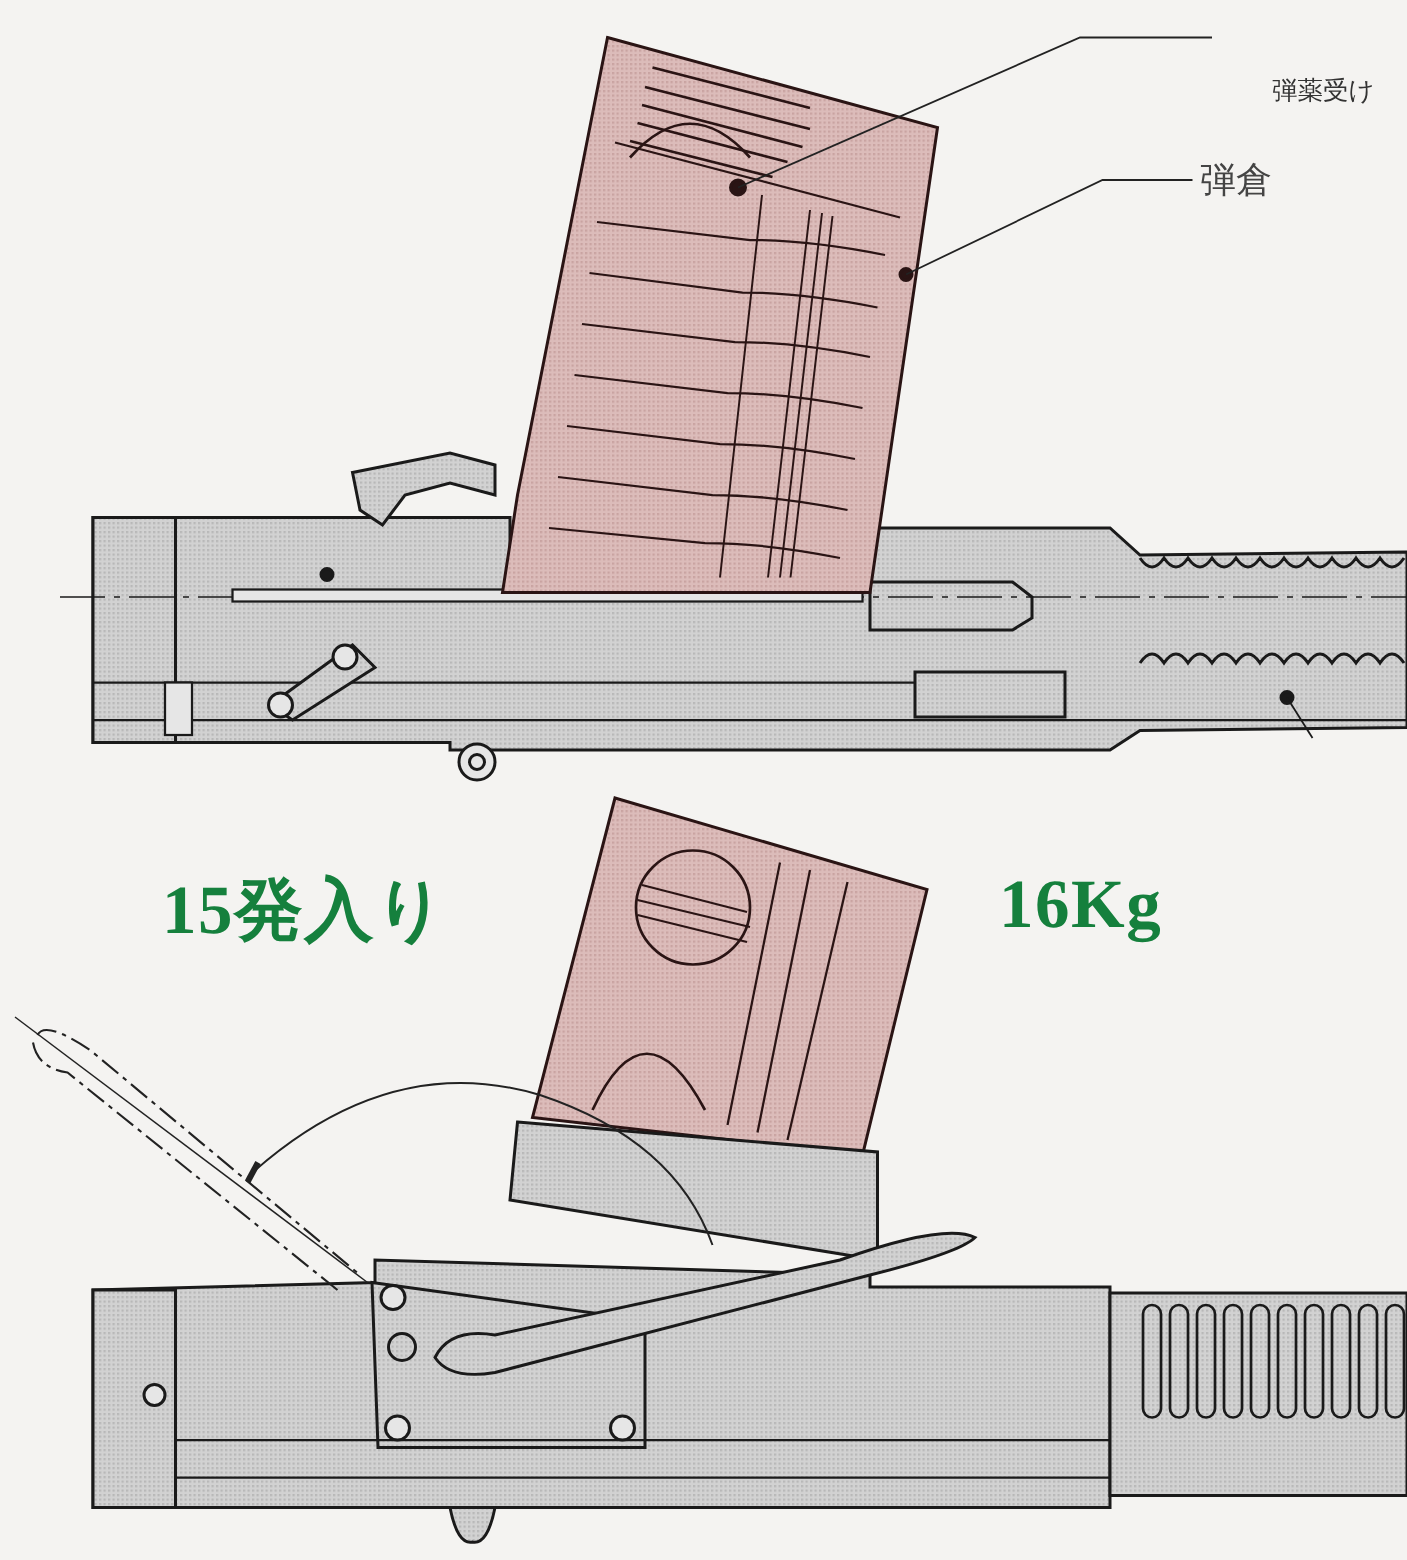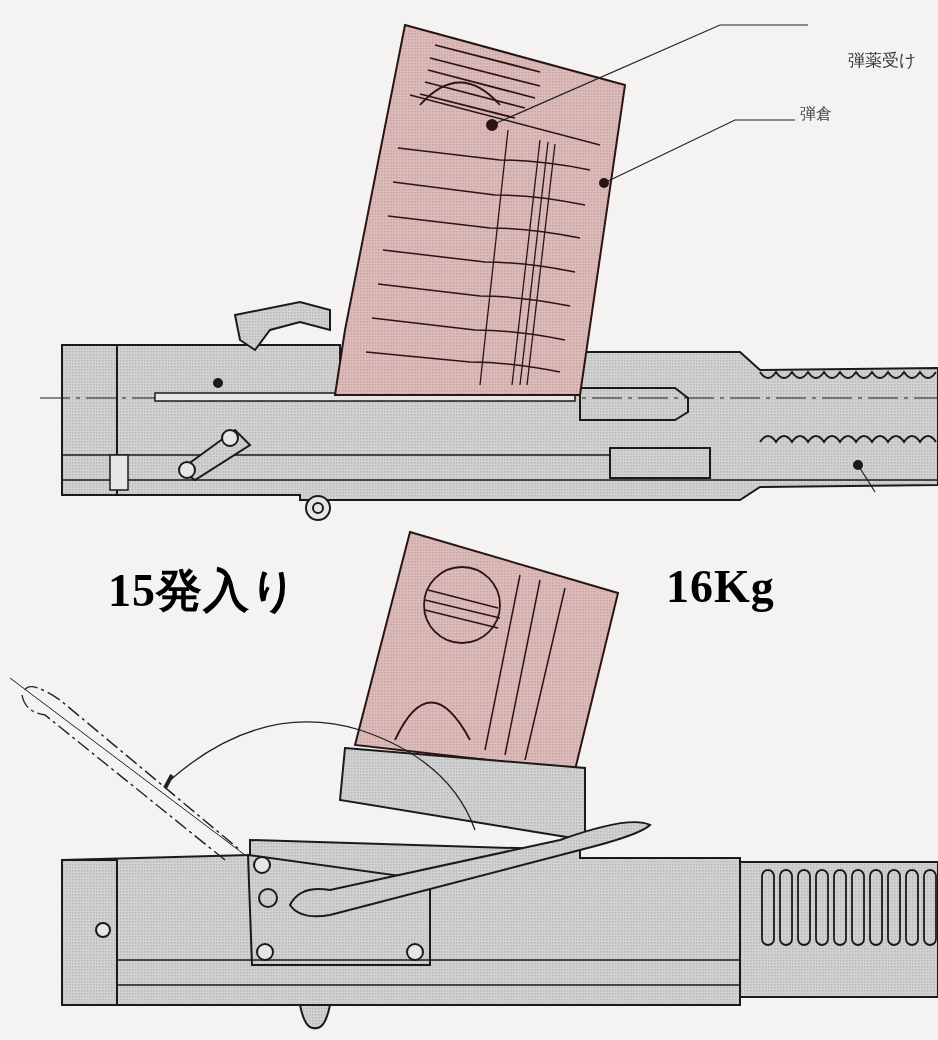--- a/index.html
+++ b/index.html
@@ -1,21 +1,21 @@
 <!DOCTYPE html>
 <html><head>
 <meta charset="utf-8">
 <style>
   html, body { margin:0; padding:0; }
   body { width:938px; height:1040px; background:#f4f3f1; position:relative; overflow:hidden;
          font-family:"DejaVu Sans", sans-serif; }
   .canvas { position:absolute; left:0; top:0; width:938px; height:1040px; }
   .label-small { position:absolute; font-family:"DejaVu Sans", sans-serif; color:#333; font-size:17px; }
-  .label-med { position:absolute; font-family:Liberation Mono, monospace; color:#444; font-size:16px; }
-  .label-big { position:absolute; font-family:"Liberation Serif","DejaVu Serif", serif; font-weight:bold; color:#000000; font-size:46px; letter-spacing:1px; }
+  .label-med { position:absolute; font-family:Liberation Mono, monospace; color:#444; font-size:24px; }
+  .label-big { position:absolute; font-family:"Liberation Serif","DejaVu Serif", serif; font-weight:bold; color:#15803d; font-size:46px; letter-spacing:1px;margin-top:16px; }
 </style>
 </head>
 <body>
 
 <svg class="canvas" viewBox="0 0 938 1040" xmlns="http://www.w3.org/2000/svg">
   <defs>
     <pattern id="dots" width="3" height="3" patternUnits="userSpaceOnUse">
       <rect width="3" height="3" fill="#d2d2d2"></rect>
       <rect width="1.5" height="1.5" fill="#b8b8b8"></rect>
     </pattern>

